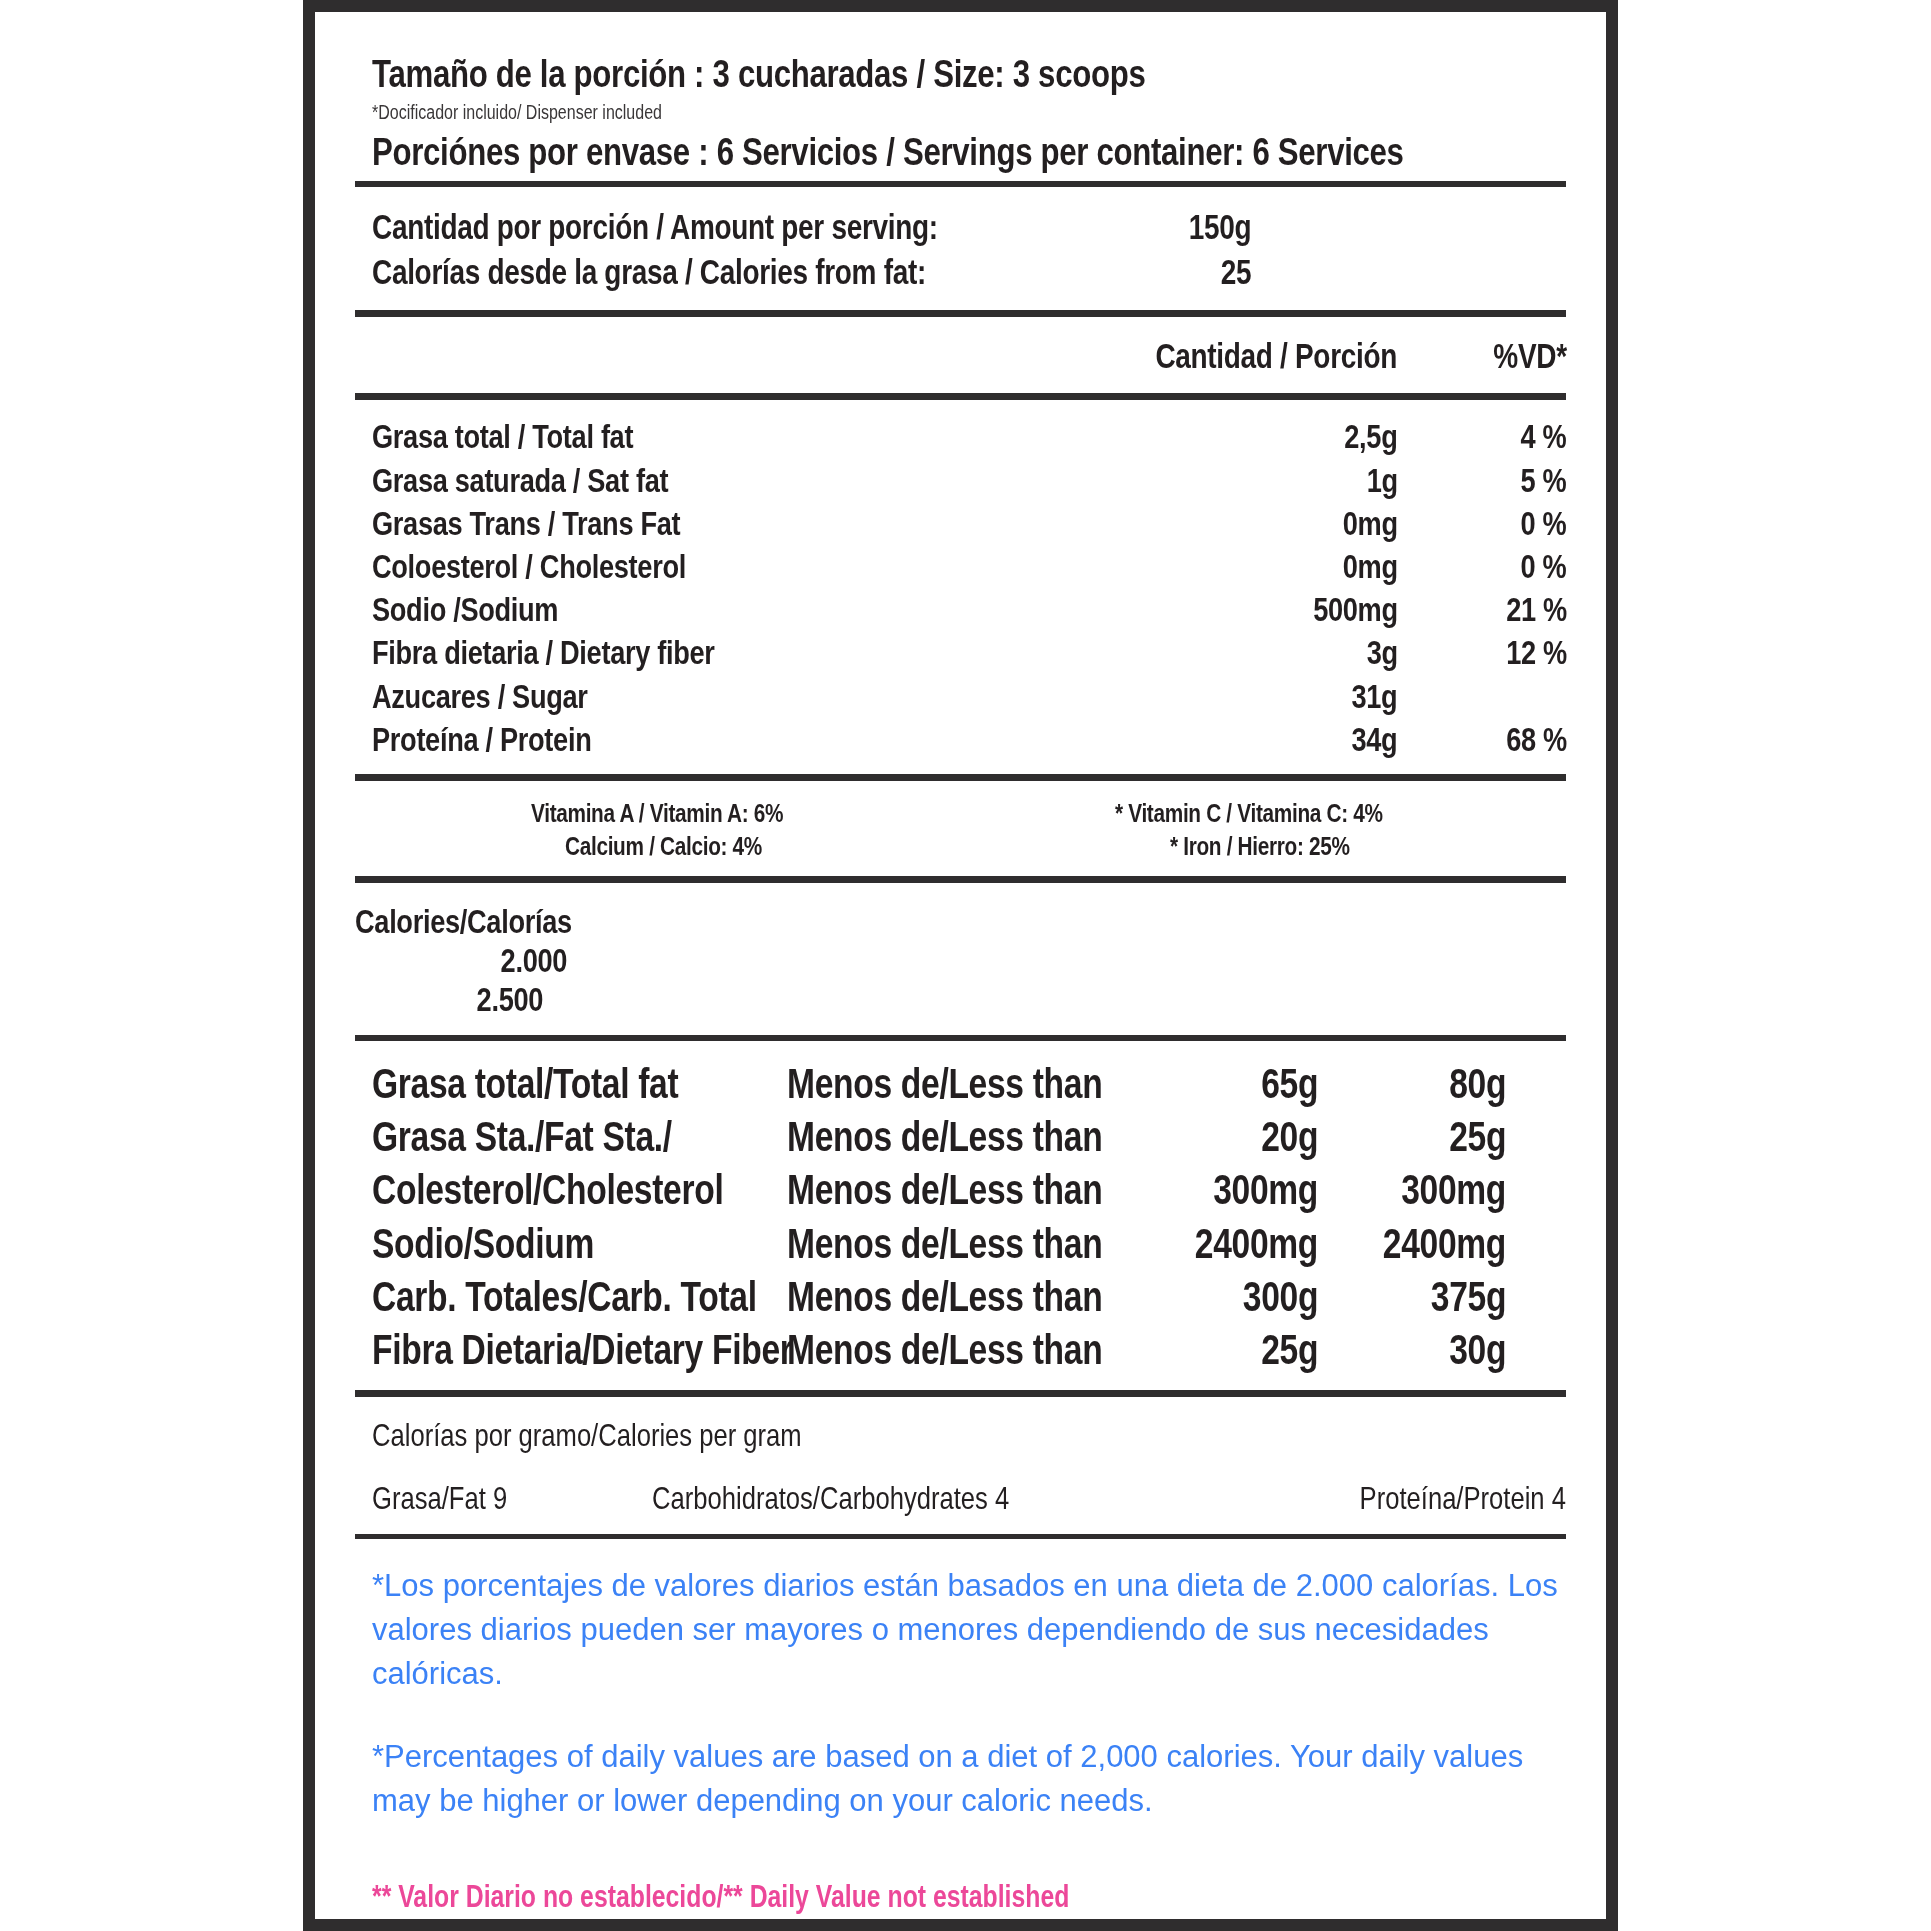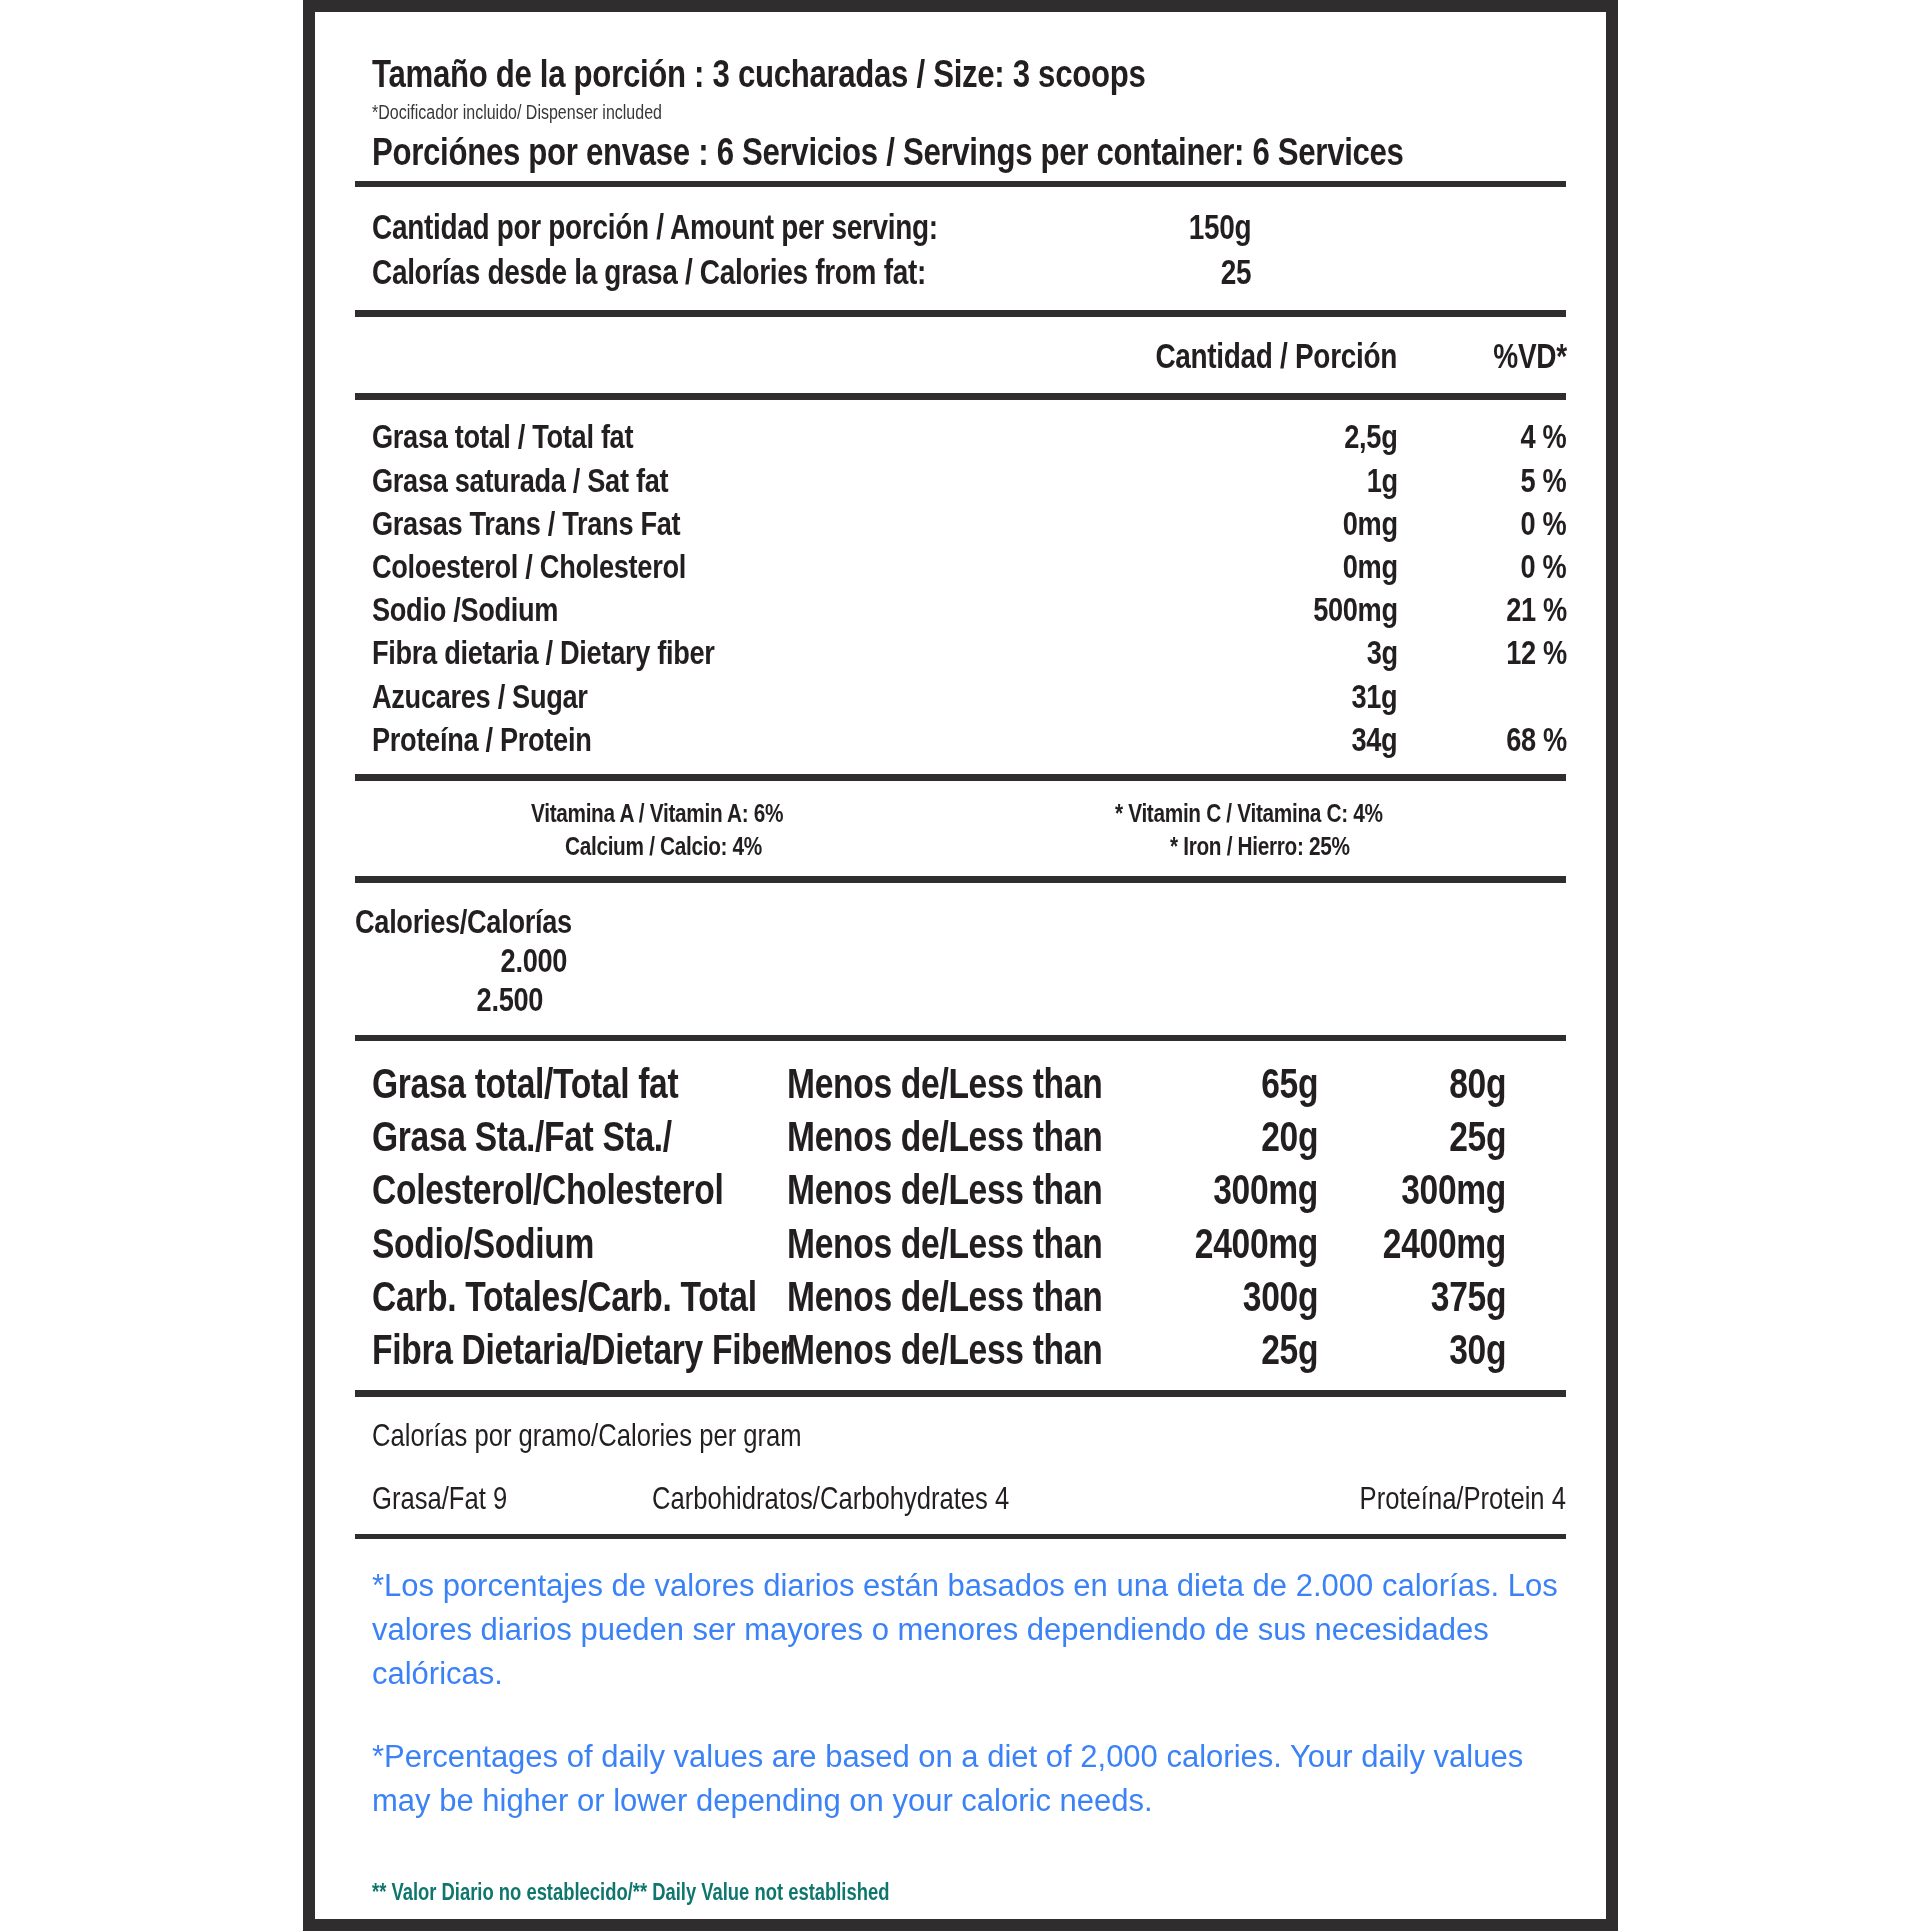--- a/index.html
+++ b/index.html
@@ -199,25 +199,25 @@
   .foot-p {
     font-size: 31px;
     font-weight: 400;
     line-height: 1.42;
     padding-left: 17.4px;
     padding-right: 7.7px;
     color: #3b82f6;
   }
   .foot-p + .foot-p { padding-top: 39px; }
   .foot-bold {
-    font-size: 23px;
+    font-size: 31px;
     font-weight: 700;
     padding-left: 17.4px;
     padding-top: 56px;
-    color: #0f766e;
+    color: #ec4899;
   }
 </style>
 </head>
 <body>
 
 <div class="panel">
   <div class="inner">
 
     <div class="hdr">
       <div class="hdr-line1 lbl">

